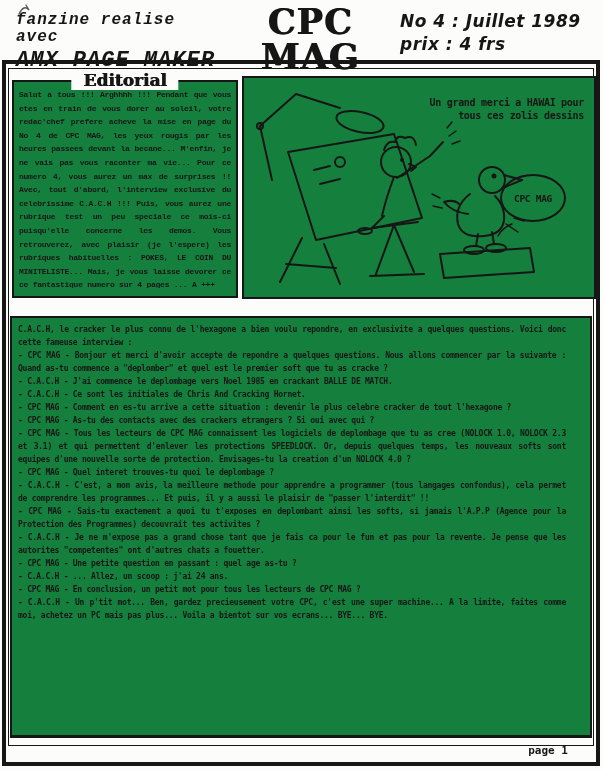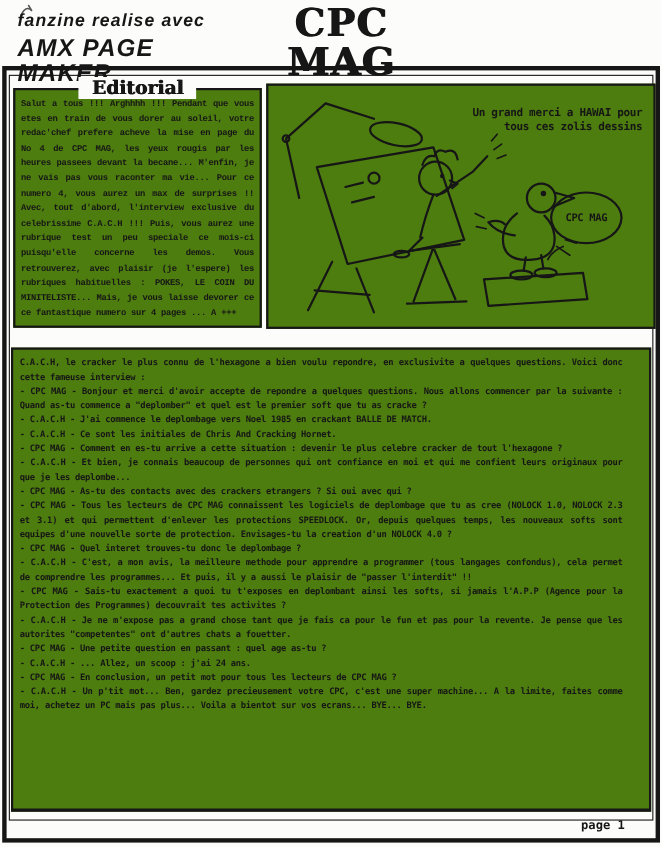--- a/index.html
+++ b/index.html
@@ -3,42 +3,42 @@
 <meta charset="utf-8">
 <style>
   html,body{margin:0;padding:0;background:#e9e9e7;}
   .page{
     position:relative;width:602px;height:770px;background:#fcfcfa;color:#161616;
     font-family:"DejaVu Sans Mono",monospace;overflow:hidden;margin:0 auto;
   }
   
   .hdr-left{
     position:absolute;left:16px;top:12px;width:210px;
-    font-family:Liberation Sans, sans-serif;font-weight:bold;font-style:italic;
+    font-family:Liberation Mono, monospace;font-weight:bold;font-style:italic;
     letter-spacing:1px;line-height:1.05;
   }
   .hdr-left .l1{font-size:16px;}
   .hdr-left .l2{font-size:22px;margin-top:3px;}
   .hdr-center{position:absolute;left:225px;top:4px;width:170px;text-align:center;}
   .hdr-title{
     font-family:"DejaVu Serif",serif;font-weight:bold;font-size:35px;line-height:1;
     letter-spacing:1px;text-shadow:1px 0 0 #161616;
   }
   .hdr-copy{font-size:11px;font-weight:bold;margin-top:3px;letter-spacing:-0.5px;}
   .hdr-right{
     position:absolute;left:400px;top:10px;width:190px;
     font-family:"DejaVu Sans",sans-serif;font-weight:bold;font-style:italic;
     font-size:17px;line-height:1.35;letter-spacing:0.5px;
   }
   .artifact{position:absolute;left:16px;top:2px;}
   
   .frame-outer{position:absolute;left:2px;right:2px;top:60px;bottom:4px;border:4px solid #161616;}
   .frame-inner{position:absolute;left:8px;right:8px;top:68px;bottom:24px;border:1px solid #161616;}
   
-  .box{position:absolute;border:2px solid #161616;background:#4d7c0f;}
+  .box{position:absolute;border:2px solid #161616;background:#15803d;}
   .box-title{
     position:absolute;top:-12px;left:50%;transform:translateX(-50%);
     background:#fcfcfa;padding:0 12px;white-space:nowrap;
     font-family:"DejaVu Serif",serif;font-weight:bold;
     text-shadow:0.8px 0 0 #161616;
   }
   .editorial-box{left:12px;top:80px;width:222px;height:214px;}
   .editorial-box .box-title{font-size:17px;}
   .editorial-text{
     padding:6px 5px 0 5px;font-size:8px;font-weight:bold;line-height:13.6px;
@@ -77,20 +77,24 @@
     <path d="M3,12 Q8,2 13,8 L10,3" stroke="#555" stroke-width="1.4" fill="none" stroke-linecap="round"></path>
   </svg>
 
   <div class="hdr-left">
     <div class="l1">fanzine realise avec</div>
     <div class="l2">AMX PAGE MAKER</div>
   </div>
   <div class="hdr-center">
     <div class="hdr-title">CPC MAG</div>
     <div class="hdr-copy">(c) CPC MAG 1989</div>
+  </div>
+  <div class="hdr-right">
+    <div>No 4 : Juillet 1989</div>
+    <div>prix : 4 frs</div>
   </div>
 
   <div class="frame-outer"></div>
   <div class="frame-inner"></div>
 
   <div class="box editorial-box">
     <div class="box-title">Editorial</div>
     <div class="editorial-text">Salut a tous !!! Arghhhh !!! Pendant que vous etes en train de vous dorer au soleil, votre redac'chef prefere acheve la mise en page du No 4 de CPC MAG, les yeux rougis par les heures passees devant la becane... M'enfin, je ne vais pas vous raconter ma vie... Pour ce numero 4, vous aurez un max de surprises !! Avec, tout d'abord, l'interview exclusive du celebrissime C.A.C.H !!! Puis, vous aurez une rubrique test un peu speciale ce mois-ci puisqu'elle concerne les demos. Vous retrouverez, avec plaisir (je l'espere) les rubriques habituelles : POKES, LE COIN DU MINITELISTE... Mais, je vous laisse devorer ce ce fantastique numero sur 4 pages ... A +++</div>
   </div>
 
@@ -137,24 +141,23 @@
     <div class="speech-bubble">CPC MAG</div>
   </div>
 
   <div class="box interview-box">
     <div class="interview-text">
       <p>C.A.C.H, le cracker le plus connu de l'hexagone a bien voulu repondre, en exclusivite a quelques questions. Voici donc cette fameuse interview :</p>
       <p>- CPC MAG - Bonjour et merci d'avoir accepte de repondre a quelques questions. Nous allons commencer par la suivante : Quand as-tu commence a "deplomber" et quel est le premier soft que tu as cracke ?</p>
       <p>- C.A.C.H - J'ai commence le deplombage vers Noel 1985 en crackant BALLE DE MATCH.</p>
       <p>- C.A.C.H - Ce sont les initiales de Chris And Cracking Hornet.</p>
       <p>- CPC MAG - Comment en es-tu arrive a cette situation : devenir le plus celebre cracker de tout l'hexagone ?</p>
-      <p>- C.A.C.H - Et bien, je connais beaucoup de personnes qui ont confiance en moi et qui me confient leurs originaux pour que je les deplombe...</p>
       <p>- CPC MAG - As-tu des contacts avec des crackers etrangers ? Si oui avec qui ?</p>
       <p>- CPC MAG - Tous les lecteurs de CPC MAG connaissent les logiciels de deplombage que tu as cree (NOLOCK 1.0, NOLOCK 2.3 et 3.1) et qui permettent d'enlever les protections SPEEDLOCK. Or, depuis quelques temps, les nouveaux softs sont equipes d'une nouvelle sorte de protection. Envisages-tu la creation d'un NOLOCK 4.0 ?</p>
-      <p>- CPC MAG - Quel interet trouves-tu donc le deplombage ?</p>
+      <p>- CPC MAG - Quel interet trouves-tu quoi le deplombage ?</p>
       <p>- C.A.C.H - C'est, a mon avis, la meilleure methode pour apprendre a programmer (tous langages confondus), cela permet de comprendre les programmes... Et puis, il y a aussi le plaisir de "passer l'interdit" !!</p>
       <p>- CPC MAG - Sais-tu exactement a quoi tu t'exposes en deplombant ainsi les softs, si jamais l'A.P.P (Agence pour la Protection des Programmes) decouvrait tes activites ?</p>
       <p>- C.A.C.H - Je ne m'expose pas a grand chose tant que je fais ca pour le fun et pas pour la revente. Je pense que les autorites "competentes" ont d'autres chats a fouetter.</p>
       <p>- CPC MAG - Une petite question en passant : quel age as-tu ?</p>
       <p>- C.A.C.H - ... Allez, un scoop : j'ai 24 ans.</p>
       <p>- CPC MAG - En conclusion, un petit mot pour tous les lecteurs de CPC MAG ?</p>
       <p>- C.A.C.H - Un p'tit mot... Ben, gardez precieusement votre CPC, c'est une super machine... A la limite, faites comme moi, achetez un PC mais pas plus... Voila a bientot sur vos ecrans... BYE... BYE.</p>
     </div>
   </div>
 

